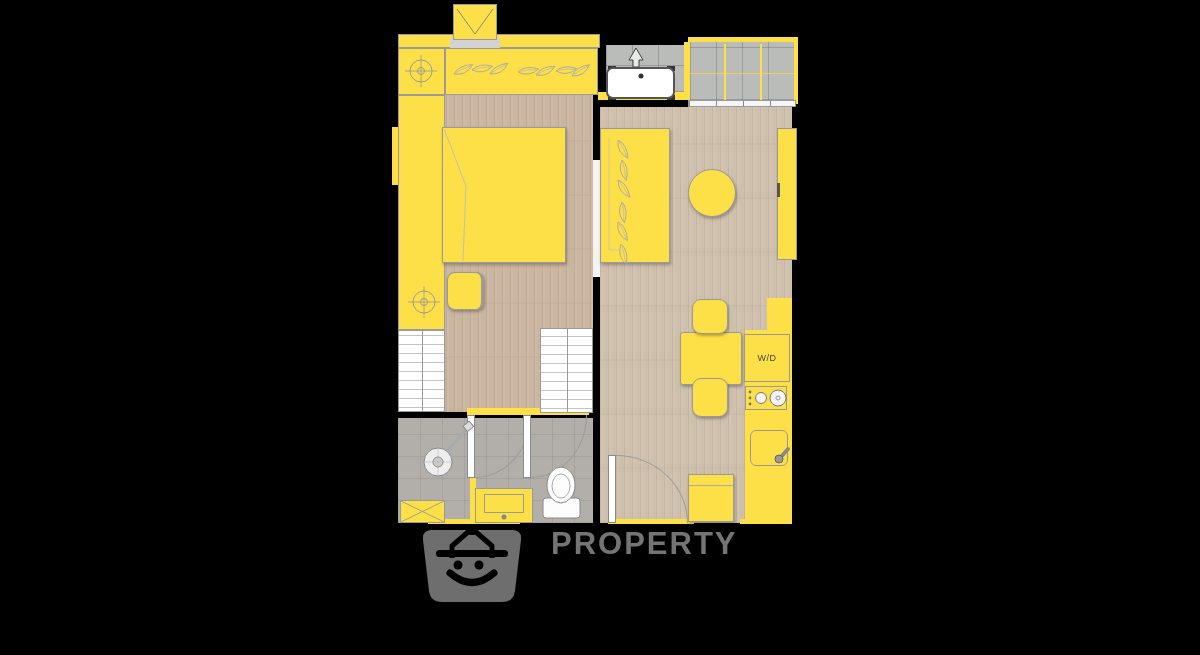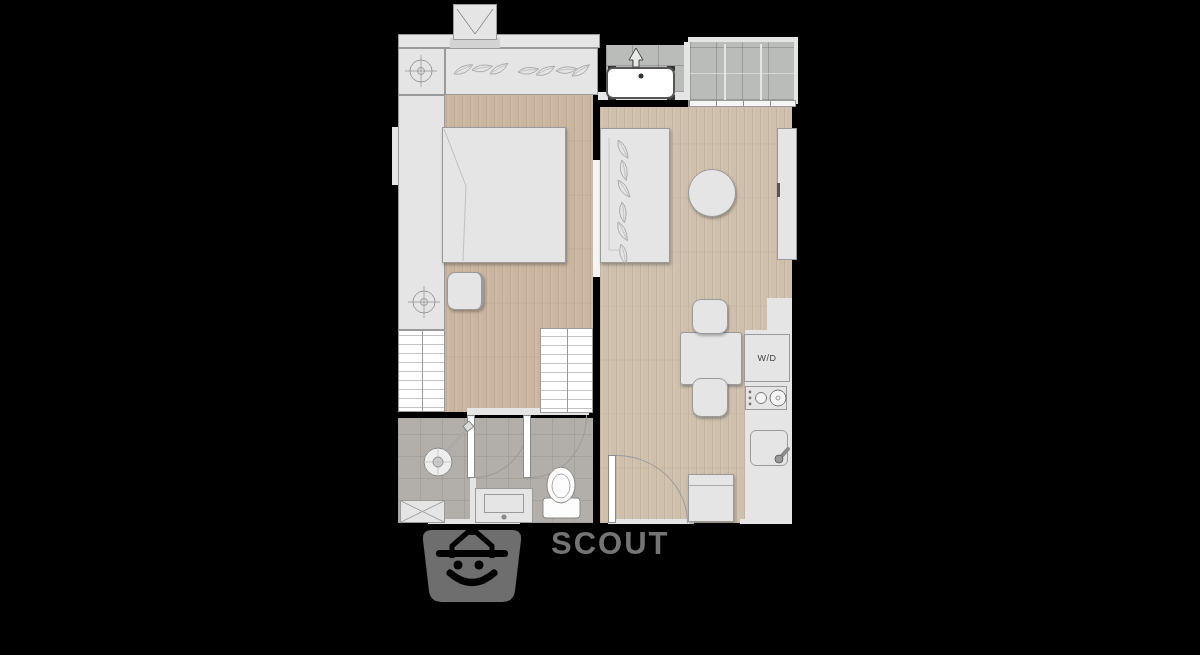--- a/index.html
+++ b/index.html
@@ -1,20 +1,20 @@
 <!DOCTYPE html>
 <html><head>
 <meta charset="utf-8">
 <style>
   html,body{margin:0;padding:0;background:#000;}
   .stage{position:relative;width:1200px;height:655px;background:#000;overflow:hidden;
          font-family:"Liberation Sans",sans-serif;}
   .abs{position:absolute;}
   
-  .w{position:absolute;background:#e5e5e5;border:1px solid #9a9a9a;box-sizing:border-box;}
+  .w{position:absolute;background:#fde047;border:1px solid #9a9a9a;box-sizing:border-box;}
   .nb{border:none;}
   .sh{box-shadow:1px 2px 3px rgba(0,0,0,.28);}
   
   .wood{position:absolute;background-color:#cec0ad;
         background-image:repeating-linear-gradient(90deg, rgba(140,115,90,.16) 0 1px, rgba(255,255,255,.07) 1px 3px, transparent 3px 8px),
                          repeating-linear-gradient(0deg, rgba(120,100,80,.05) 0 2px, transparent 2px 54px);}
   .wood.bedroom{background-color:#c9b5a0;}
   .tile{position:absolute;background-color:#b9bcb8;
         background-image:repeating-linear-gradient(0deg, rgba(70,75,70,.28) 0 1px, transparent 1px 26px),
                          repeating-linear-gradient(90deg, rgba(70,75,70,.28) 0 1px, transparent 1px 26px);}
@@ -210,17 +210,17 @@
   <svg class="abs" style="left:418px;top:526px;" width="108" height="80" viewBox="0 0 108 80">
     <path d="M14 4 L94 4 Q104 4 103 14 L97 65 Q95.5 76 84 76 L24 76 Q12.5 76 11 65 L5 14 Q4 4 14 4 Z" fill="#6e6e6e"></path>
     <path d="M54 9 V0" stroke="#000" stroke-width="5"></path>
     <path d="M34 32 V20 L50 6 H58 L74 20 V32" fill="none" stroke="#000" stroke-width="5" stroke-linejoin="round"></path>
     <rect x="18" y="24" width="72" height="7" rx="3.5" fill="#000"></rect>
     <circle cx="40" cy="39" r="4.5" fill="#000"></circle>
     <circle cx="61" cy="39" r="4.5" fill="#000"></circle>
     <path d="M32 47 Q54 66 76 47" fill="none" stroke="#000" stroke-width="7" stroke-linecap="round"></path>
   </svg>
   <div class="brand-text">
-    <div>SCOUT</div>
+    <div>PROPERTY</div>
   </div>
 
 
 </div>
 
 </body></html>

